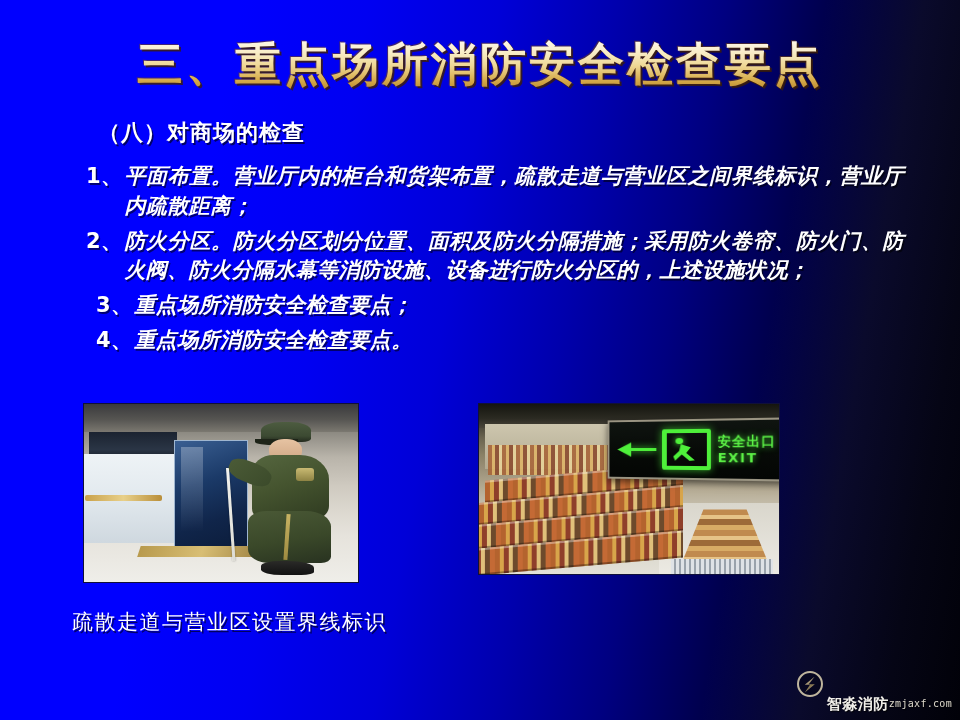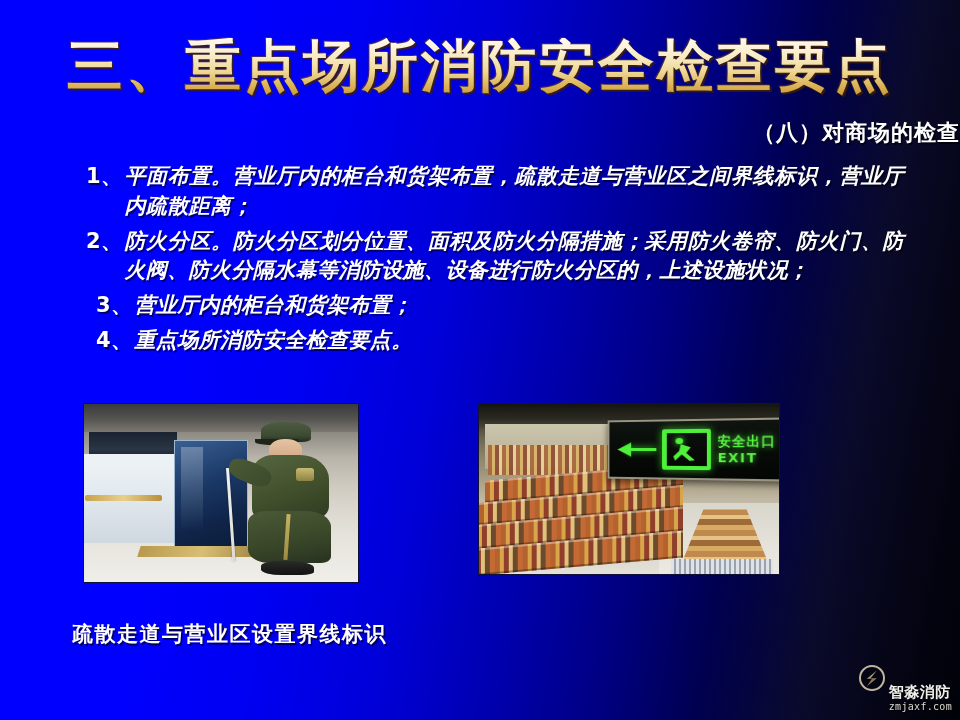--- a/index.html
+++ b/index.html
@@ -29,23 +29,23 @@
 
   
   #title-wrap {
     position:absolute;
     left:0; top:38px;
     width:960px;
     text-align:center;
   }
   #title {
     display:inline-block;
-    font-family:Liberation Mono, monospace;
+    font-family:Liberation Sans, sans-serif;
     font-weight:bold;
-    font-size:56px;
+    font-size:46px;
     letter-spacing:3px;
     line-height:1.15;
     background:linear-gradient(180deg,
         #fffaf0 0%,
         #f8ecc6 28%,
         #efd896 52%,
         #d8ae4e 78%,
         #b8862b 100%);
     -webkit-background-clip:text;
     background-clip:text;
@@ -64,21 +64,20 @@
     color:#ffffff;
   }
   .subtitle {
     margin-left:98px;
     font-family:"DejaVu Sans", "Liberation Sans", sans-serif;
     font-weight:bold;
     font-size:22px;
     letter-spacing:1px;
     text-shadow:1.5px 1.5px 0 rgba(0,0,0,.6);
     margin-bottom:14px;
-    text-align:right;
   }
   .item {
     display:flex;
     margin-left:86px;
     margin-right:56px;
     font-family:"DejaVu Sans", "Liberation Sans", sans-serif;
     font-weight:bold;
     font-size:21px;
     line-height:1.42;
     letter-spacing:0.4px;
@@ -311,26 +310,25 @@
     font-weight:bold; font-size:13px; letter-spacing:1.5px;
     color:#5cf246; text-shadow:0 0 6px rgba(73,232,56,.85);
     margin-top:3px;
   }
 
   
   #caption {
     position:absolute;
     left:72px; top:608px;
     font-family:"DejaVu Sans", "Liberation Sans", sans-serif;
-    font-weight:bold;
+    font-weight:normal;
     font-size:21px;
     letter-spacing:1.5px;
     color:#ffffff;
     text-shadow:1.5px 1.5px 0 rgba(0,0,0,.6);
-    margin-top:12px;
   }
 
   
   #watermark {
     position:absolute;
     right:8px; bottom:8px;
     display:flex; align-items:center; gap:4px;
     opacity:.95;
   }
   #wm-mark {
@@ -339,21 +337,21 @@
     border-radius:50%;
     position:relative;
     background:rgba(0,0,0,.25);
   }
   #wm-mark:after {
     content:"";
     position:absolute; left:6px; top:4px; width:10px; height:16px;
     background:linear-gradient(135deg,#e8dcbd 0%,#8d7b52 55%,#d6c79f 100%);
     clip-path:polygon(100% 0,40% 48%,100% 48%,0 100%,52% 52%,0 52%);
   }
-  #wm-text { display:flex; flex-direction:column; line-height:1;margin-top:42px; }
+  #wm-text { display:flex; flex-direction:row; line-height:1;margin-top:42px; }
   #wm-name {
     font-family:"DejaVu Sans", sans-serif;
     font-weight:bold; font-size:15px; letter-spacing:.5px;
     color:#fdfbf4;
     text-shadow:1px 1px 1px rgba(0,0,0,.85);
   }
   #wm-url {
     font-family:"DejaVu Sans Mono", monospace;
     font-size:10px; letter-spacing:.3px;
     color:#e7e2d4;
@@ -379,21 +377,21 @@
       <span class="txt">平面布置。营业厅内的柜台和货架布置，疏散走道与营业区之间界线标识，营业厅内疏散距离；</span>
     </div>
 
     <div class="item wide">
       <span class="num">2、</span>
       <span class="txt">防火分区。防火分区划分位置、面积及防火分隔措施；采用防火卷帘、防火门、防火阀、防火分隔水幕等消防设施、设备进行防火分区的，上述设施状况；</span>
     </div>
 
     <div class="item narrow">
       <span class="num">3、</span>
-      <span class="txt">营业厅内的柜台和货架布置；</span>
+      <span class="txt">重点场所消防安全检查要点；</span>
     </div>
 
     <div class="item narrow">
       <span class="num">4、</span>
       <span class="txt">重点场所消防安全检查要点。</span>
     </div>
 
   </div>
 
   <div class="photo" id="photo-left">

